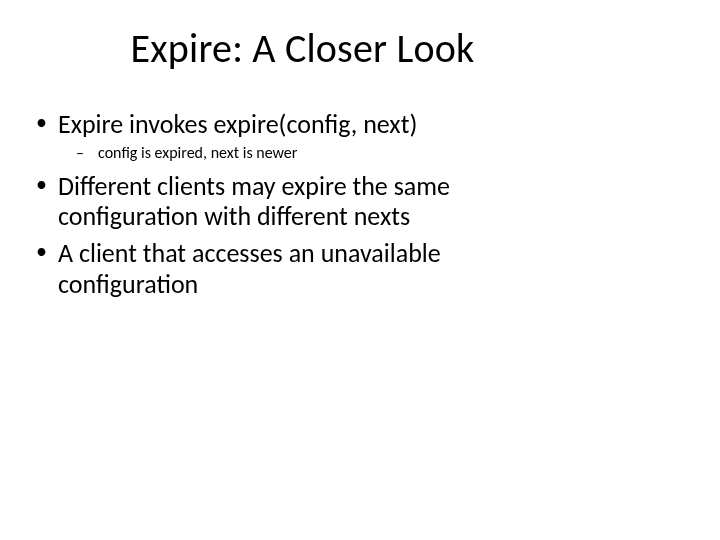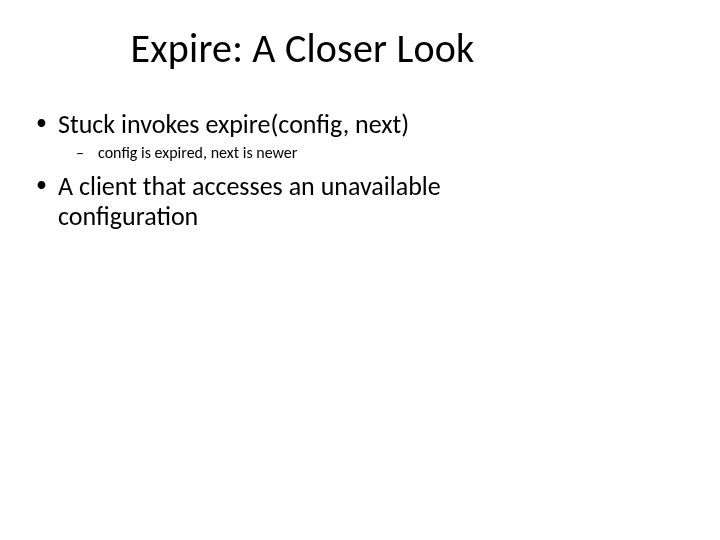--- a/index.html
+++ b/index.html
@@ -68,28 +68,31 @@
 </head>
 <body>
 
 <div class="slide">
 
   <div class="title">Expire: A Closer Look</div>
 
   <ul class="top">
 
     <li>
-      <span class="run">Stuck invokes </span><span class="run i">expire(config, next)</span>
+      <span class="run">Expire invokes </span><span class="run i">expire(config, next)</span>
       <ul class="sub">
         <li>
           <span class="run i">config</span><span class="run"> is expired, </span><span class="run i">next</span><span class="run"> is newer</span>
         </li>
       </ul>
     </li>
 
+    <li>
+      <span class="run">Different clients may </span><span class="run i">expire</span><span class="run"> the same configuration with different </span><span class="run i">nexts</span>
+    </li>
 
     <li>
       <span class="run">A client that accesses an unavailable configuration</span>
       <ul class="sub">
       </ul>
     </li>
 
   </ul>
 
 </div>

